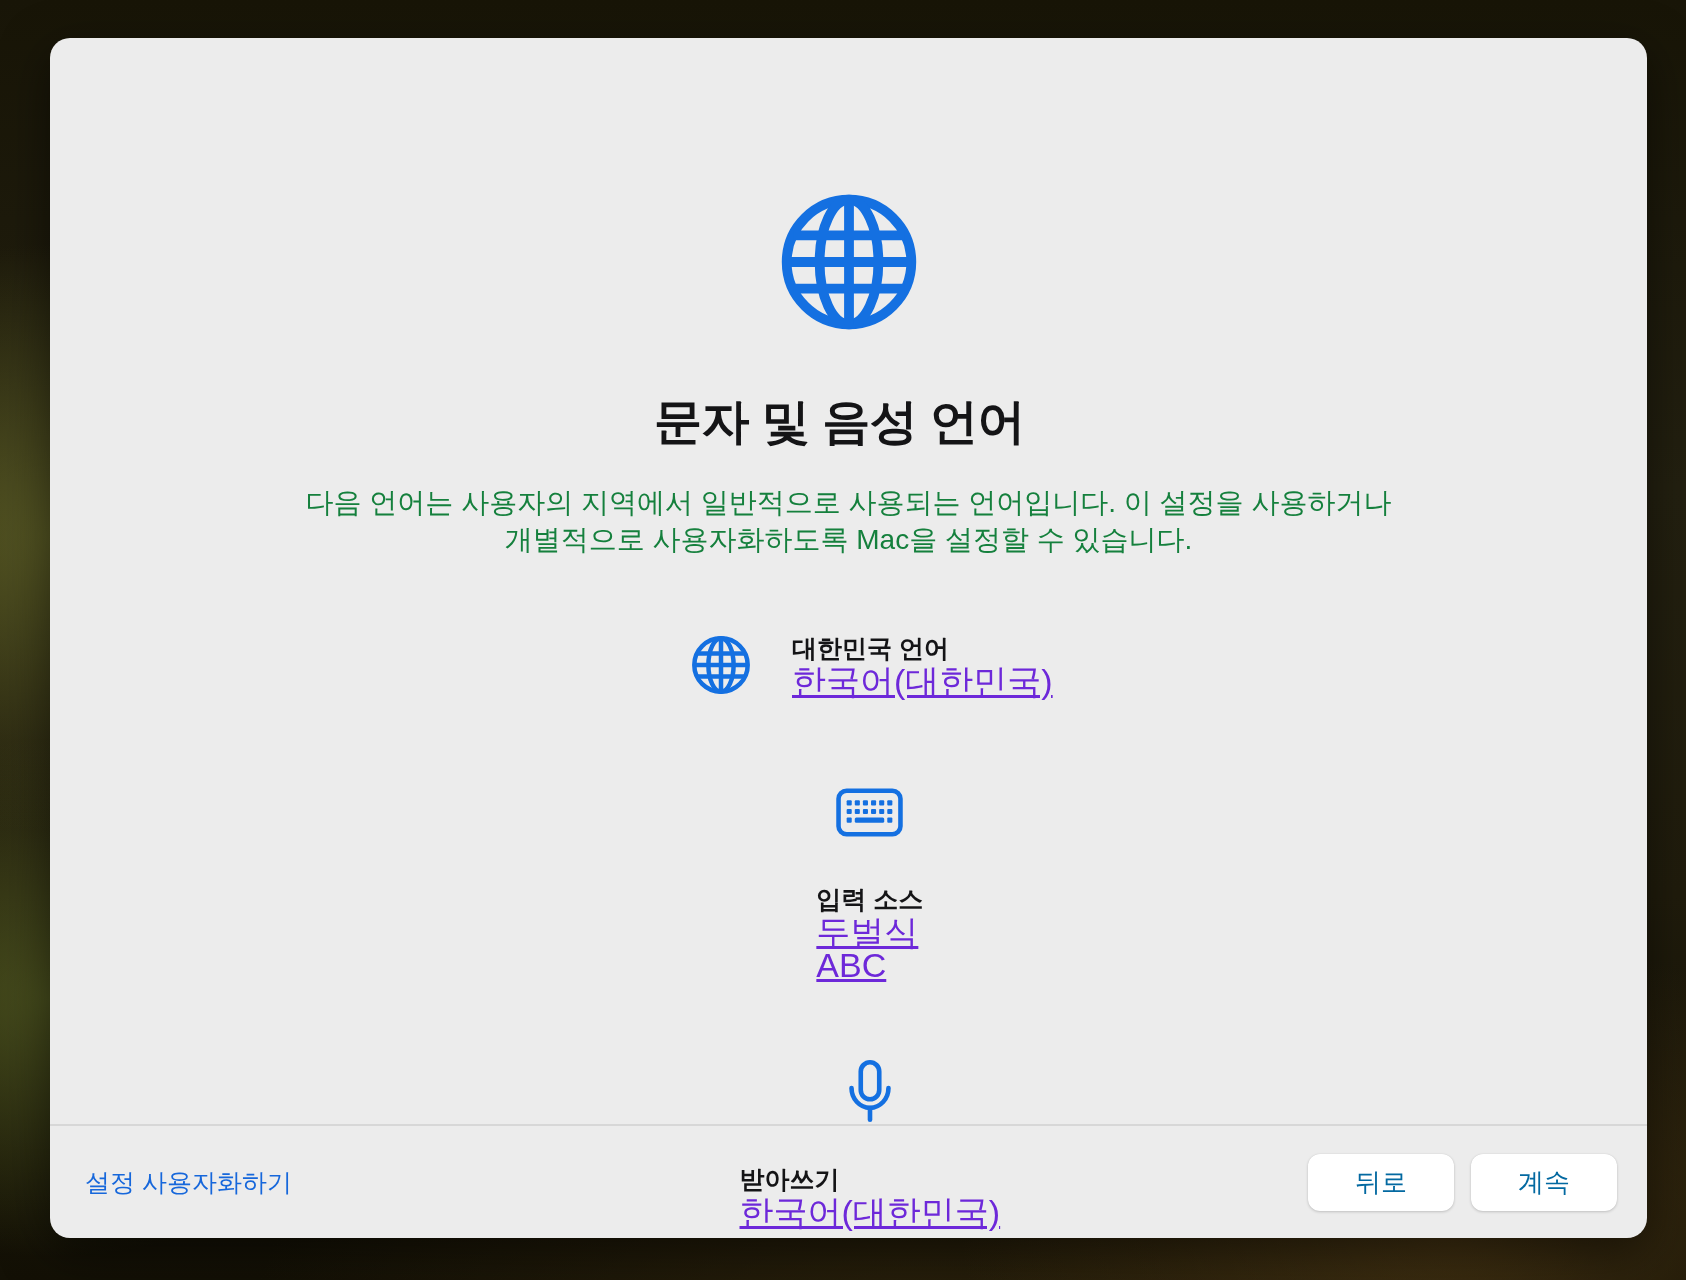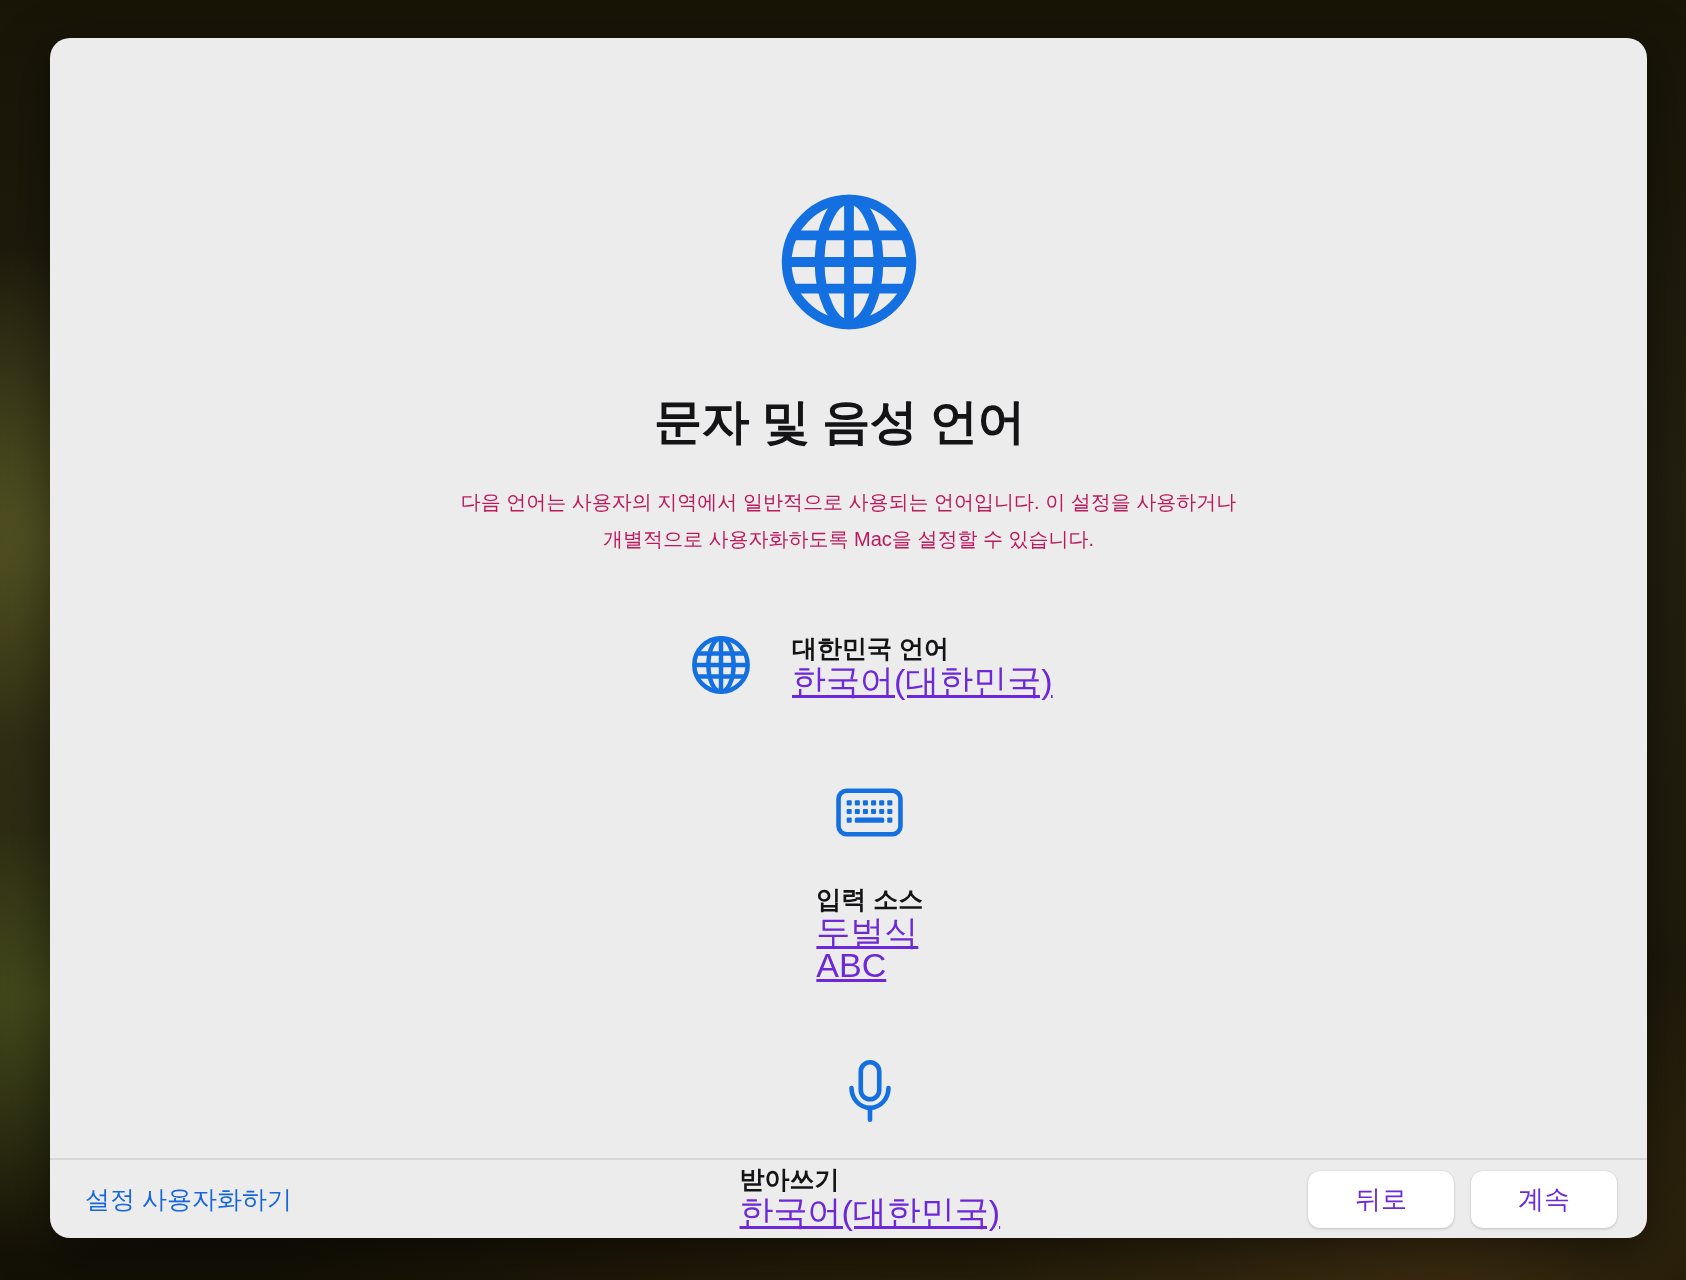--- a/index.html
+++ b/index.html
@@ -27,47 +27,47 @@
   .hero-icon{
     position:absolute;top:154px;left:50%;transform:translateX(-50%);
     width:140px;height:140px;color:var(--accent,#1470e1);
   }
   .page-title{
     position:absolute;top:352px;left:0;right:18px;text-align:center;
     font-size:48px;font-weight:700;letter-spacing:-.5px;color:#141416;
   }
   .description{
     position:absolute;top:446px;left:0;right:0;text-align:center;
-    font-size:20px;line-height:37px;color:#be185d;
+    font-size:28px;line-height:37px;color:#15803d;
   }
   .rows{
     position:absolute;top:594px;left:637px;
   }
   .row{display:flex;align-items:center;gap:37px;}
   .row + .row{margin-top:0;flex-direction:column;}
   .row-1{margin-bottom:80px;}
   .row-2{margin-bottom:76px;}
   .row-icon{width:68px;display:flex;justify-content:center;align-items:center;color:var(--accent,#1470e1);flex:0 0 68px;}
   .row-text{display:flex;flex-direction:column;}
   .row-title{font-size:25px;font-weight:700;color:#141416;line-height:33px;}
   .row-value{font-size:34px;color:#6d28d9;line-height:33px;text-decoration:underline;}
   .footer{
-    position:absolute;left:0;right:0;bottom:0;height:80px;
+    position:absolute;left:0;right:0;bottom:0;height:114px;
     border-top:2px solid #d7d7d7;
     display:flex;align-items:center;justify-content:space-between;
     padding:0 30px 0 35px;box-sizing:border-box;
     border-radius:0 0 20px 20px;
   }
   .link{
     font-size:25px;color:var(--link,#1667db);cursor:pointer;text-decoration:none;
   }
   .btn-group{display:flex;gap:17px;}
   .btn{
     min-width:146px;height:57px;background:#ffffff;border:none;border-radius:12px;
-    font-family:inherit;font-size:26px;color:#6d28d9;cursor:pointer;
+    font-family:inherit;font-size:26px;color:#0369a1;cursor:pointer;
     box-shadow:0 1px 3px rgba(0,0,0,.18), 0 0 1px rgba(0,0,0,.12);
     display:flex;align-items:center;justify-content:center;
   }
   svg{display:block;}
 </style>
 </head>
 <body>
 
 <div class="wallpaper"></div>
 

